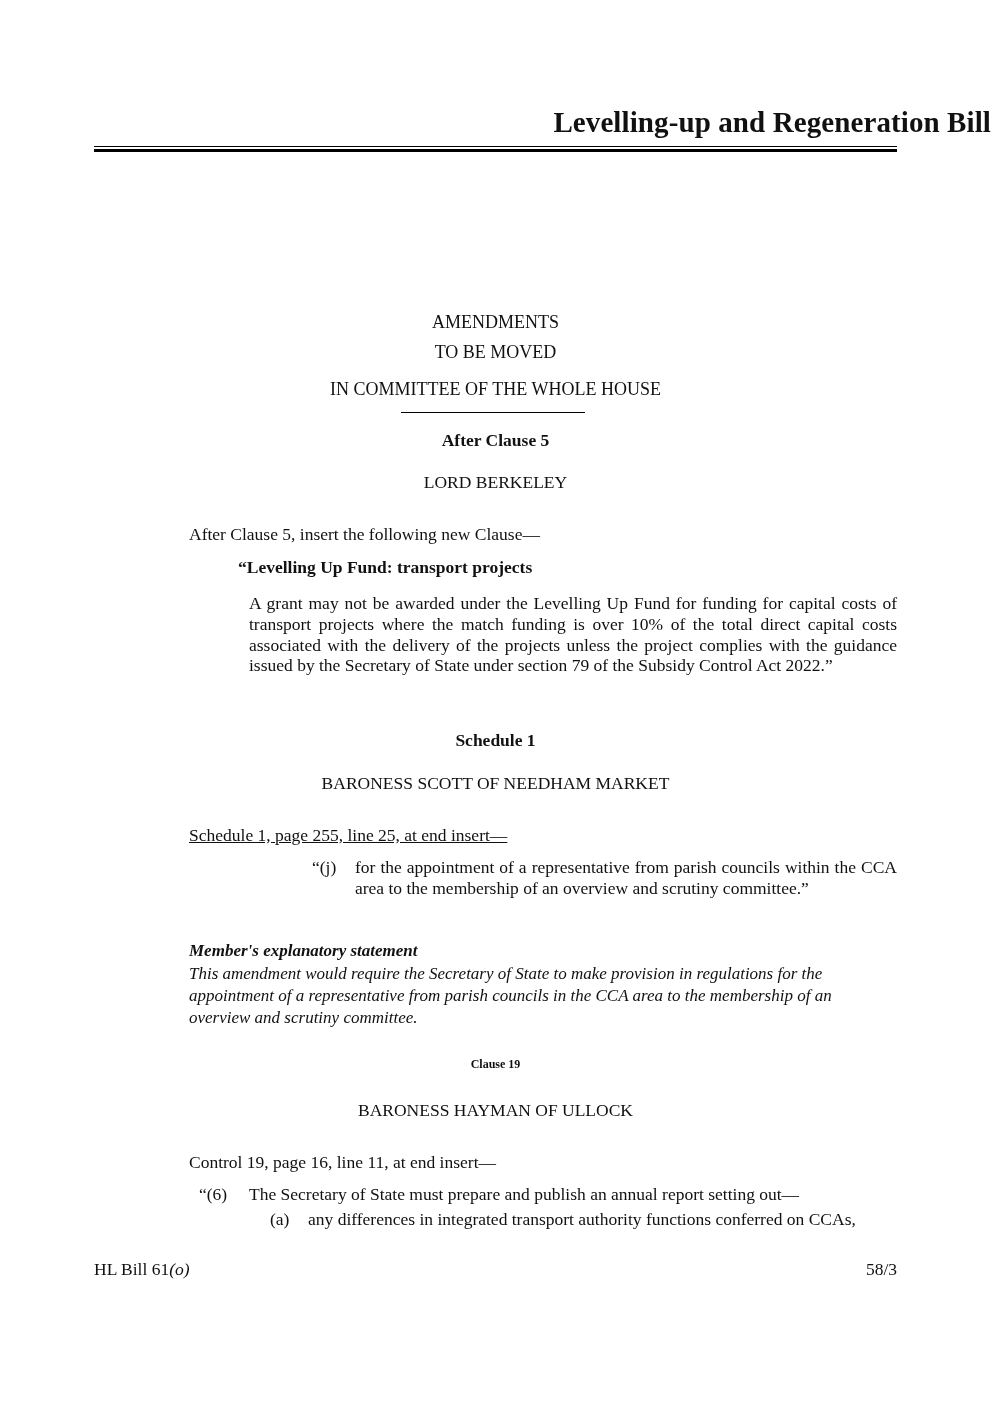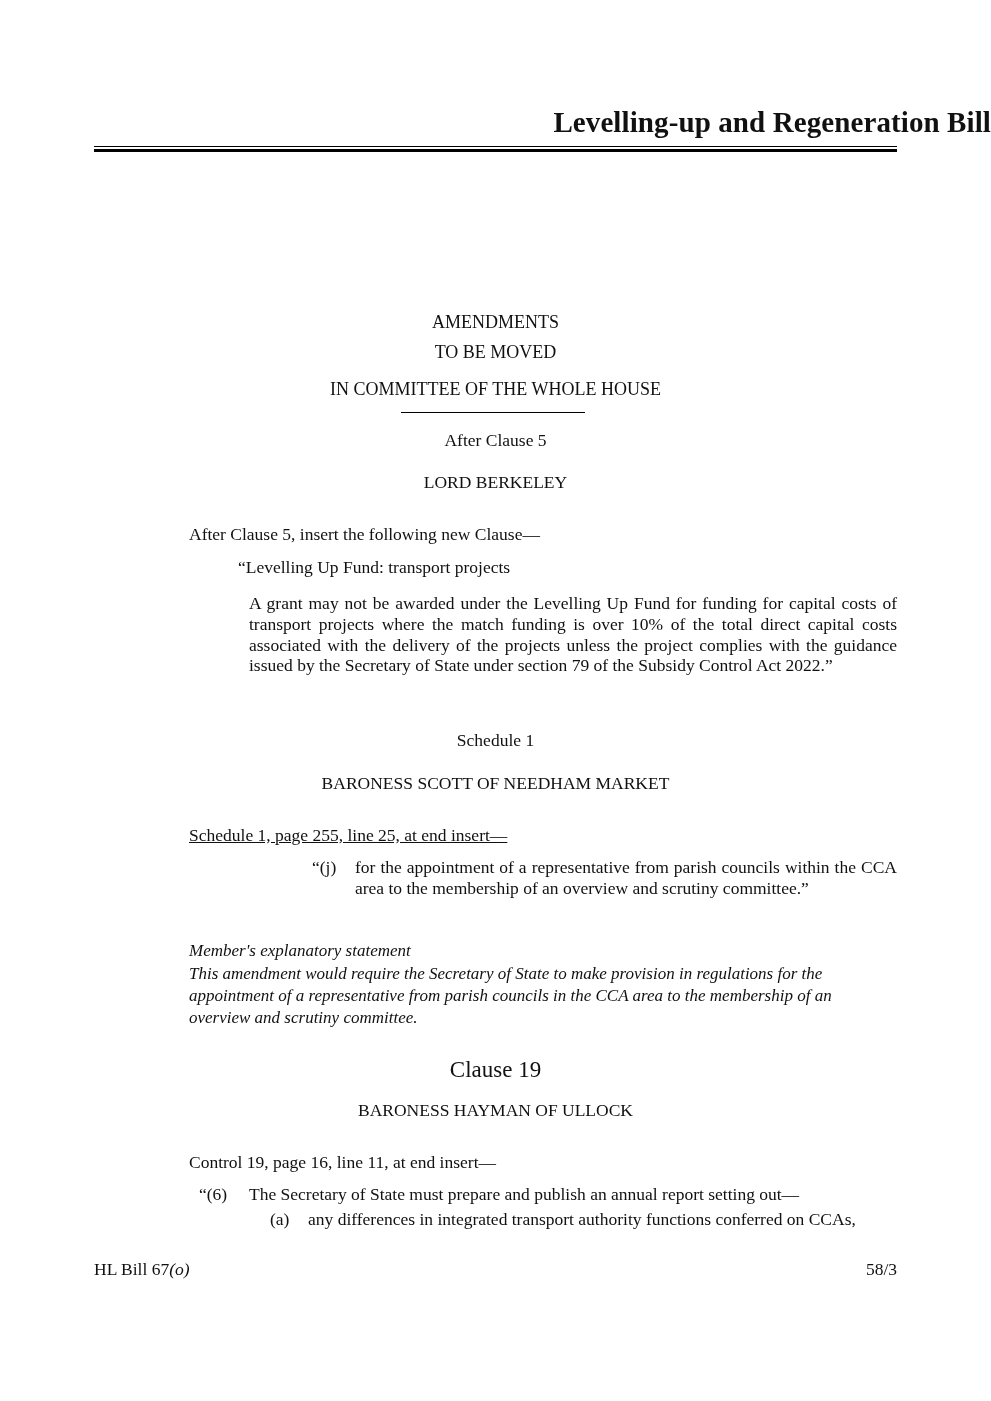--- a/index.html
+++ b/index.html
@@ -10,21 +10,21 @@
     }
     .abs { position: absolute; }
     .title {
       left: 0; width: 991px; top: 106px; text-align: right;
       font-size: 29px; font-weight: bold; letter-spacing: 0.1px;
     }
     .rule-thin { left: 94px; width: 803px; top: 146px; height: 0; border-top: 1.5px solid #000; }
     .rule-thick { left: 94px; width: 803px; top: 149px; height: 0; border-top: 3px solid #000; }
     .center { left: 0; width: 991px; text-align: center; font-size: 18px; }
     .short-rule { left: 401px; width: 184px; top: 412px; border-top: 1.5px solid #000; }
-    .bold { font-weight: normal; }
+    .bold { font-weight: bold; }
     .txt { font-size: 17.5px; line-height: 20.8px; }
     .just { text-align: justify; text-align-last: left; }
     .ital { font-style: italic; font-size: 17px; line-height: 22px; }
   </style>
 </head>
 <body>
 
 <div>
 
   <div class="abs title">Levelling-up and Regeneration Bill</div>
@@ -43,24 +43,24 @@
   <div class="abs txt just" style="left:249px; width:648px; top:593px;">A grant may not be awarded under the Levelling Up Fund for funding for capital costs of transport projects where the match funding is over 10% of the total direct capital costs associated with the delivery of the projects unless the project complies with the guidance issued by the Secretary of State under section 79 of the Subsidy Control Act 2022.”</div>
 
   <div class="abs center bold" style="top:730px; font-size:17.5px;">Schedule 1</div>
   <div class="abs center" style="top:773px; font-size:17.5px;">BARONESS SCOTT OF NEEDHAM MARKET</div>
   <div class="abs txt" style="left:189px; top:825px;text-decoration:underline;">Schedule 1, page 255, line 25, at end insert—</div>
   <div class="abs txt" style="left:312px; top:857px;">“(j)</div>
   <div class="abs txt just" style="left:355px; width:542px; top:857px;">for the appointment of a representative from parish councils within the CCA area to the membership of an overview and scrutiny committee.”</div>
   <div class="abs bold" style="left:189px; top:941px; font-style:italic; font-size:17px;">Member's explanatory statement</div>
   <div class="abs ital" style="left:189px; width:700px; top:963px;">This amendment would require the Secretary of State to make provision in regulations for the appointment of a representative from parish councils in the CCA area to the membership of an overview and scrutiny committee.</div>
 
-  <div class="abs center bold" style="top:1057px; font-size:23px;">Clause 19</div>
+  <div class="abs center bold" style="top:1057px; font-size:12px;">Clause 19</div>
   <div class="abs center" style="top:1100px; font-size:17.5px;">BARONESS HAYMAN OF ULLOCK</div>
   <div class="abs txt" style="left:189px; top:1152px;">Control 19, page 16, line 11, at end insert—</div>
   <div class="abs txt" style="left:199px; top:1184px;">“(6)</div>
   <div class="abs txt" style="left:249px; top:1184px;">The Secretary of State must prepare and publish an annual report setting out—</div>
   <div class="abs txt" style="left:270px; top:1209px;">(a)</div>
   <div class="abs txt just" style="left:308px; width:589px; top:1209px;">any differences in integrated transport authority functions conferred on CCAs,</div>
 
-  <div class="abs txt" style="left:94px; top:1259px;"><span>HL Bill 67</span><span style="font-style:italic;">(o)</span></div>
+  <div class="abs txt" style="left:94px; top:1259px;"><span>HL Bill 61</span><span style="font-style:italic;">(o)</span></div>
   <div class="abs txt" style="right:94px; top:1259px;">58/3</div>
 
 </div>
 
 </body></html>

